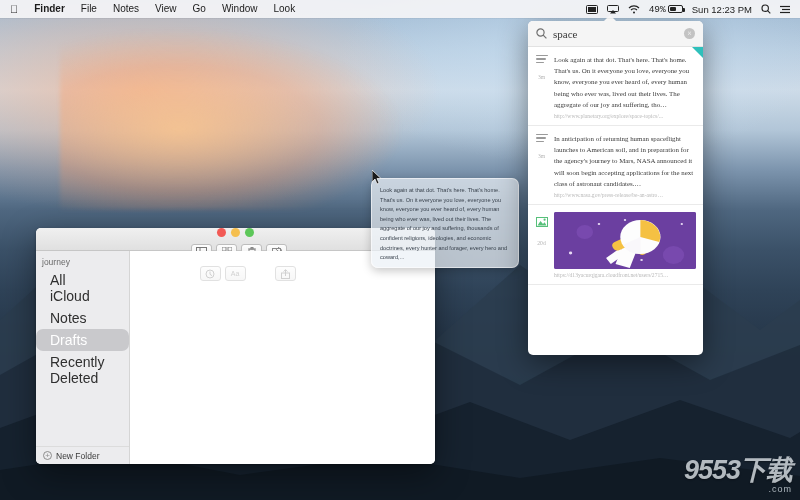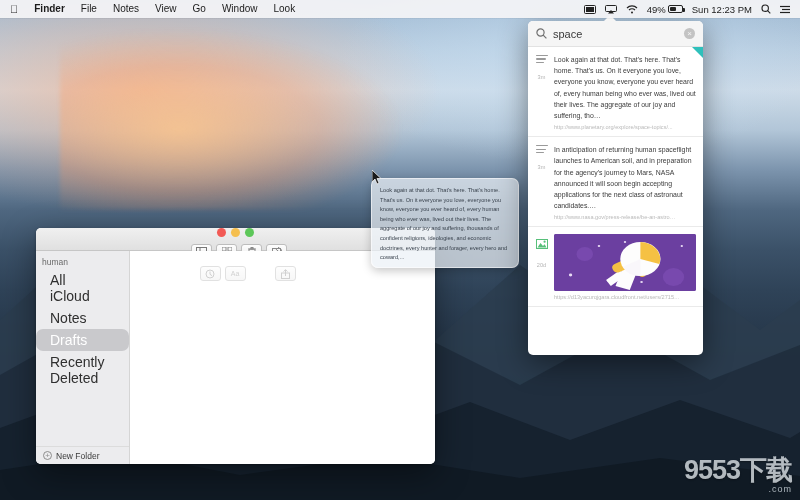--- a/index.html
+++ b/index.html
@@ -62,21 +62,21 @@
   .mb-left { display: flex; align-items: center; gap: 0; }
   .mb-item { padding: 4px 8px; line-height: 18px; white-space: nowrap; }
   .mb-item.bold { font-weight: bold; }
   .mb-apple { padding: 0 8px 0 4px; font-size: 11px; line-height: 18px; }
   .mb-right {
     margin-left: auto; display: flex; align-items: center; gap: 9px;
     padding-right: 4px; font-size: 9.5px; color: #1b1b1b;
   }
   .mb-right .ic { display: inline-flex; align-items: center; }
   .battery {
-    display: inline-flex; align-items: center; gap: 2px;
+    display: inline-flex; align-items: center; gap: 2px; font-family: Liberation Mono, monospace;
   }
   .batt-box {
     width: 15px; height: 8px; border: 1px solid #222; border-radius: 2px;
     position: relative; display: inline-block;
   }
   .batt-box::after {
     content: ""; position: absolute; right: -3px; top: 2px;
     width: 2px; height: 4px; background: #222; border-radius: 0 1px 1px 0;
   }
   .batt-fill { position: absolute; left: 1px; top: 1px; bottom: 1px; width: 45%; background: #222; border-radius: 1px; }
@@ -169,20 +169,21 @@
     position: absolute; left: 372px; top: 170px; z-index: 40;
     width: 10px; height: 15px;
   }
 
   
   #popover {
     position: absolute; left: 528px; top: 21px; width: 175px; height: 334px;
     background: #ffffff; border-radius: 5px; overflow: hidden;
     z-index: 50;
     box-shadow: 0 8px 30px rgba(0,0,0,.45);
+    font-family: Liberation Serif, serif;
   }
   .pop-arrow {
     position: absolute; left: 603px; top: 15px; z-index: 51;
     width: 0; height: 0;
     border-left: 7px solid transparent;
     border-right: 7px solid transparent;
     border-bottom: 7px solid #f5f5f5;
   }
   .pop-search {
     height: 26px; background: #f5f5f5; border-bottom: 1px solid #e2e2e2;
@@ -242,20 +243,21 @@
 
   
   #watermark {
     position: absolute; right: 8px; bottom: 6px; z-index: 55;
     text-align: right; opacity: .75;
   }
   #watermark .wm1 {
     font-size: 27px; font-weight: bold; color: #e9eef2;
     letter-spacing: -1px; line-height: 1;
     text-shadow: 0 1px 2px rgba(0,0,0,.45);
+    font-style: italic;
   }
   #watermark .wm2 { font-size: 9px; color: #dbe4ea; letter-spacing: 1px; }
 </style>
 </head>
 <body>
 
 <div id="screen">
 
   <div class="wallpaper">
     <div class="sun-glow"></div>
@@ -382,21 +384,21 @@
       <div class="tb-search">
         <svg width="7" height="7" viewBox="0 0 8 8">
             <circle cx="3.3" cy="3.3" r="2.6" fill="none" stroke="#9a9a9a" stroke-width="1"></circle>
             <line x1="5.3" y1="5.3" x2="7.6" y2="7.6" stroke="#9a9a9a" stroke-width="1"></line>
           </svg>
         <span>Search</span>
       </div>
     </div>
     <div class="fin-body">
       <div class="fin-sidebar">
-        <div class="sb-header">human</div>
+        <div class="sb-header">journey</div>
         <div class="sb-item">All iCloud</div>
         <div class="sb-item">Notes</div>
         <div class="sb-item sel">Drafts</div>
         <div class="sb-item">Recently Deleted</div>
         <div class="fin-newfolder">
           <span class="plus-circ">+</span>
           <span>New Folder</span>
         </div>
       </div>
       <div class="fin-content"></div>

